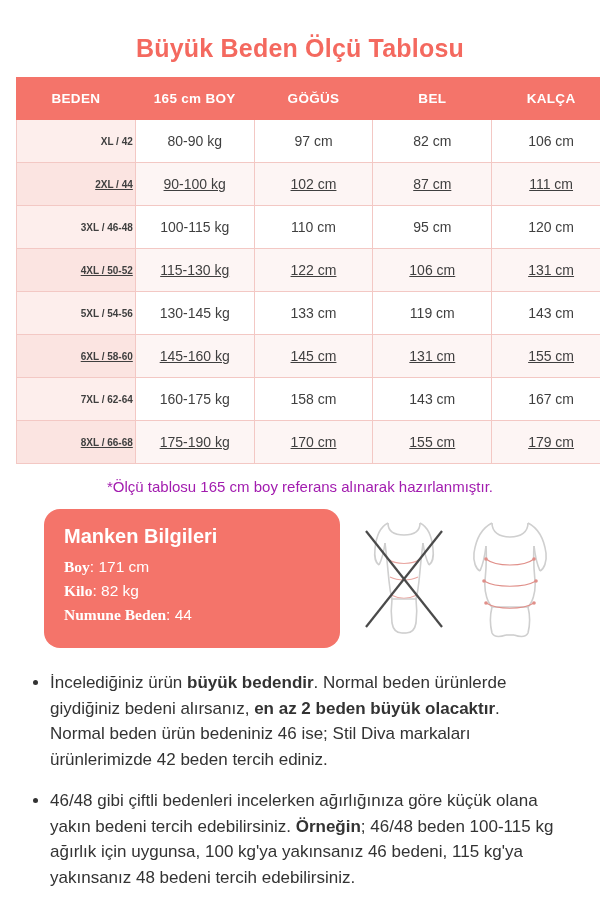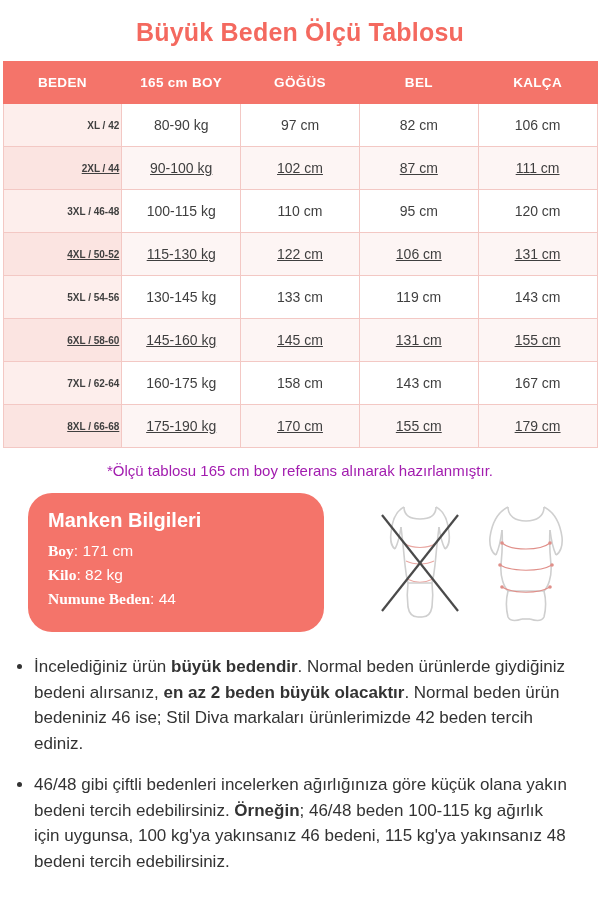--- a/index.html
+++ b/index.html
@@ -9,21 +9,21 @@
     width: 600px;
     height: 900px;
     background: #ffffff;
     font-family: "Liberation Sans", sans-serif;
     color: #3c3c3c;
   }
   .page {
     width: 600px;
     height: 900px;
     position: relative;
-    padding: 0;
+    padding: 16px;
     overflow: hidden;
   }
   .title {
     text-align: center;
     font-size: 25px;
     font-weight: bold;
     color: #f4695f;
     margin: 18px 0 14px 0;
     letter-spacing: 0.2px;
   }
@@ -72,21 +72,21 @@
   .model-row {
     display: flex;
     align-items: flex-start;
     justify-content: space-between;
     margin: 0 28px;
     gap: 10px;
   }
   .model-card {
     background: #f4746a;
     color: #ffffff;
-    border-radius: 24px;
+    border-radius: 16px;
     padding: 16px 20px 18px 20px;
     width: 296px;
   }
   .model-card h3 {
     margin: 0 0 10px 0;
     font-size: 20px;
     font-weight: bold;
   }
   .model-card .line {
     font-size: 15.5px;

